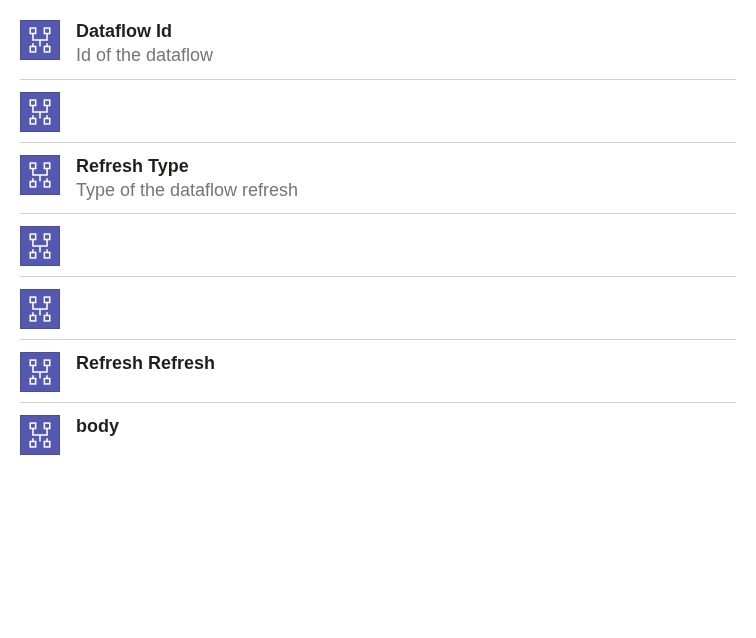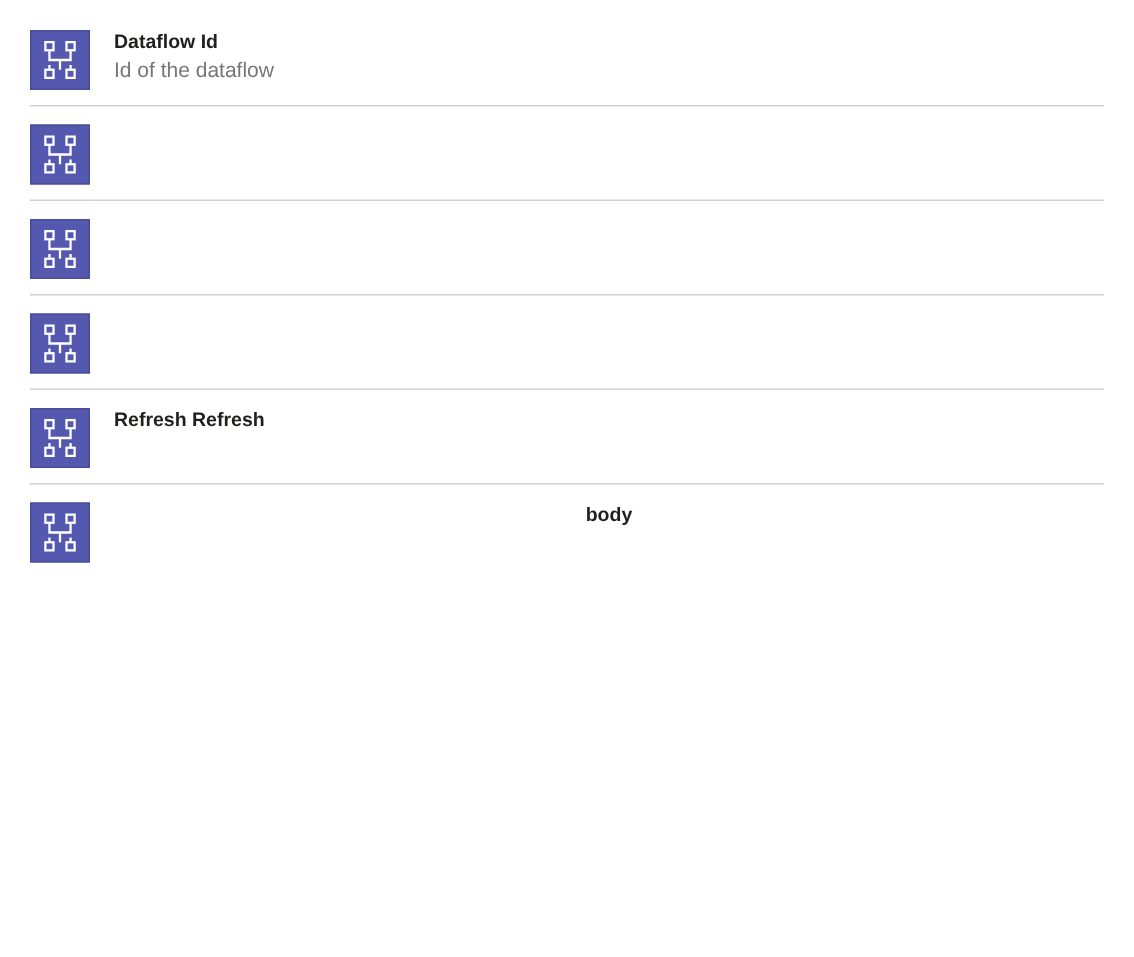--- a/index.html
+++ b/index.html
@@ -15,21 +15,20 @@
     }
     .item {
       display: flex;
       align-items: flex-start;
       padding: 12px 0 10px 0;
       border-bottom: 1px solid #d0d0d0;
       gap: 16px;
     }
     .item:last-child {
       border-bottom: none;
-      text-align: center;
     }
     .icon-box {
       width: 40px;
       height: 40px;
       background: #5558af;
       border: 1px solid #4a4d99;
       flex-shrink: 0;
       display: flex;
       align-items: center;
       justify-content: center;
@@ -37,27 +36,27 @@
     .icon-box svg {
       width: 26px;
       height: 26px;
     }
     .text-block {
       flex: 1;
       min-width: 0;
       padding-top: 0px;
     }
     .title {
-      font-size: 13px;
+      font-size: 18px;
       font-weight: 600;
       color: #201f1e;
       line-height: 1.3;
     }
     .description {
-      font-size: 14px;
+      font-size: 18px;
       color: #767676;
       line-height: 1.4;
       white-space: nowrap;
       overflow: hidden;
       text-overflow: ellipsis;
     }
   </style>
 </head>
 <body>
 
@@ -89,20 +88,38 @@
         <rect x="3" y="18" width="5" height="5"></rect>
         <rect x="16" y="18" width="5" height="5"></rect>
         <path d="M5.5 6 L5.5 12 L18.5 12 L18.5 6"></path>
         <path d="M12 12 L12 18"></path>
         <path d="M5.5 18 L5.5 15"></path>
         <path d="M18.5 18 L18.5 15"></path>
       </svg>
     </div>
   </div>
 
+  <div class="item">
+    <div class="icon-box">
+      <svg viewBox="0 0 24 24" fill="none" stroke="#ffffff" stroke-width="1.4">
+        <rect x="3" y="1" width="5" height="5"></rect>
+        <rect x="16" y="1" width="5" height="5"></rect>
+        <rect x="3" y="18" width="5" height="5"></rect>
+        <rect x="16" y="18" width="5" height="5"></rect>
+        <path d="M5.5 6 L5.5 12 L18.5 12 L18.5 6"></path>
+        <path d="M12 12 L12 18"></path>
+        <path d="M5.5 18 L5.5 15"></path>
+        <path d="M18.5 18 L18.5 15"></path>
+      </svg>
+    </div>
+    <div class="text-block">
+      <div class="title">Refresh Type</div>
+      <div class="description">Type of the dataflow refresh</div>
+    </div>
+  </div>
 
   <div class="item">
     <div class="icon-box">
       <svg viewBox="0 0 24 24" fill="none" stroke="#ffffff" stroke-width="1.4">
         <rect x="3" y="1" width="5" height="5"></rect>
         <rect x="16" y="1" width="5" height="5"></rect>
         <rect x="3" y="18" width="5" height="5"></rect>
         <rect x="16" y="18" width="5" height="5"></rect>
         <path d="M5.5 6 L5.5 12 L18.5 12 L18.5 6"></path>
         <path d="M12 12 L12 18"></path>

